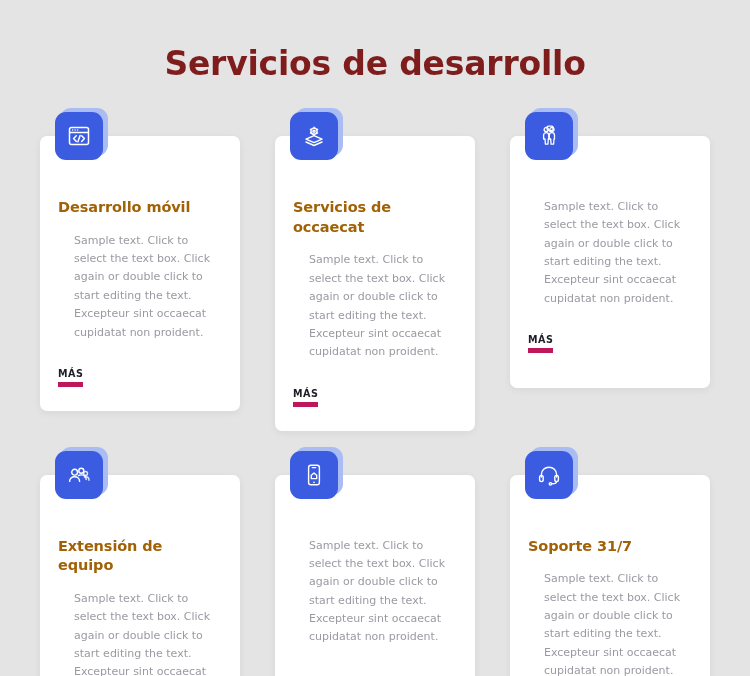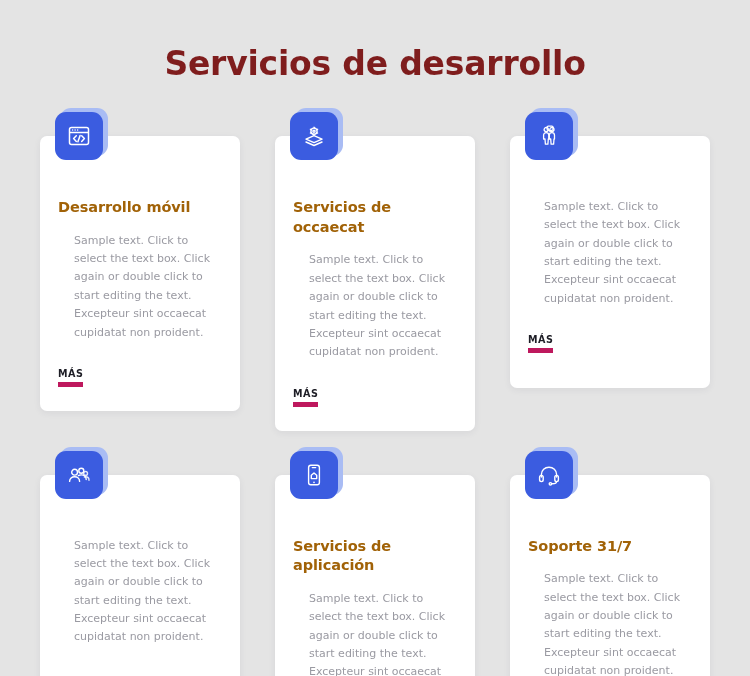--- a/index.html
+++ b/index.html
@@ -204,39 +204,39 @@
             <svg width="26" height="26" viewBox="0 0 26 26" fill="none" stroke="#ffffff" stroke-width="1.4">
               <circle cx="8.6" cy="10.2" r="2.9"></circle>
               <path d="M3.6 19.4 C3.6 16.6 5.8 14.7 8.6 14.7 C11.4 14.7 13.6 16.6 13.6 19.4" stroke-linecap="round"></path>
               <circle cx="15.3" cy="8.8" r="2.5"></circle>
               <path d="M12.4 13.6 C13.3 13.1 14.3 12.9 15.3 12.9 C18.1 12.9 20.2 14.8 20.2 17.6" stroke-linecap="round"></path>
               <circle cx="19.6" cy="11.4" r="1.9" opacity="0.85"></circle>
               <path d="M18.4 15 C18.8 14.9 19.2 14.8 19.6 14.8 C21.7 14.8 23 16.2 23 18.3" stroke-linecap="round" opacity="0.85"></path>
             </svg>
           </div>
         </div>
+        <h2 class="card-title">Extensión de equipo</h2>
         <p class="card-body">Sample text. Click to select the text box. Click again or double click to start editing the text. Excepteur sint occaecat cupidatat non proident.</p>
 
       </div>
     </div>
 
     <div class="card-wrap">
       <div class="card tall">
         <div class="icon-tile">
           <div class="shadow-layer"></div>
           <div class="front-layer">
             <svg width="26" height="26" viewBox="0 0 26 26" fill="none" stroke="#ffffff" stroke-width="1.4">
               <rect x="7.6" y="3.2" width="10.8" height="19.6" rx="2.2"></rect>
               <line x1="11.3" y1="5.6" x2="14.7" y2="5.6" stroke-linecap="round"></line>
               <circle cx="13" cy="20.3" r="0.85" fill="#ffffff" stroke="none"></circle>
               <path d="M10.3 13.3 L13 10.9 L15.7 13.3 L15.7 16.6 L10.3 16.6 Z" stroke-linejoin="round"></path>
             </svg>
           </div>
         </div>
-        <h2 class="card-title">Servicios de aplicación</h2>
         <p class="card-body">Sample text. Click to select the text box. Click again or double click to start editing the text. Excepteur sint occaecat cupidatat non proident.</p>
 
       </div>
     </div>
 
     <div class="card-wrap">
       <div class="card">
         <div class="icon-tile">
           <div class="shadow-layer"></div>
           <div class="front-layer">

